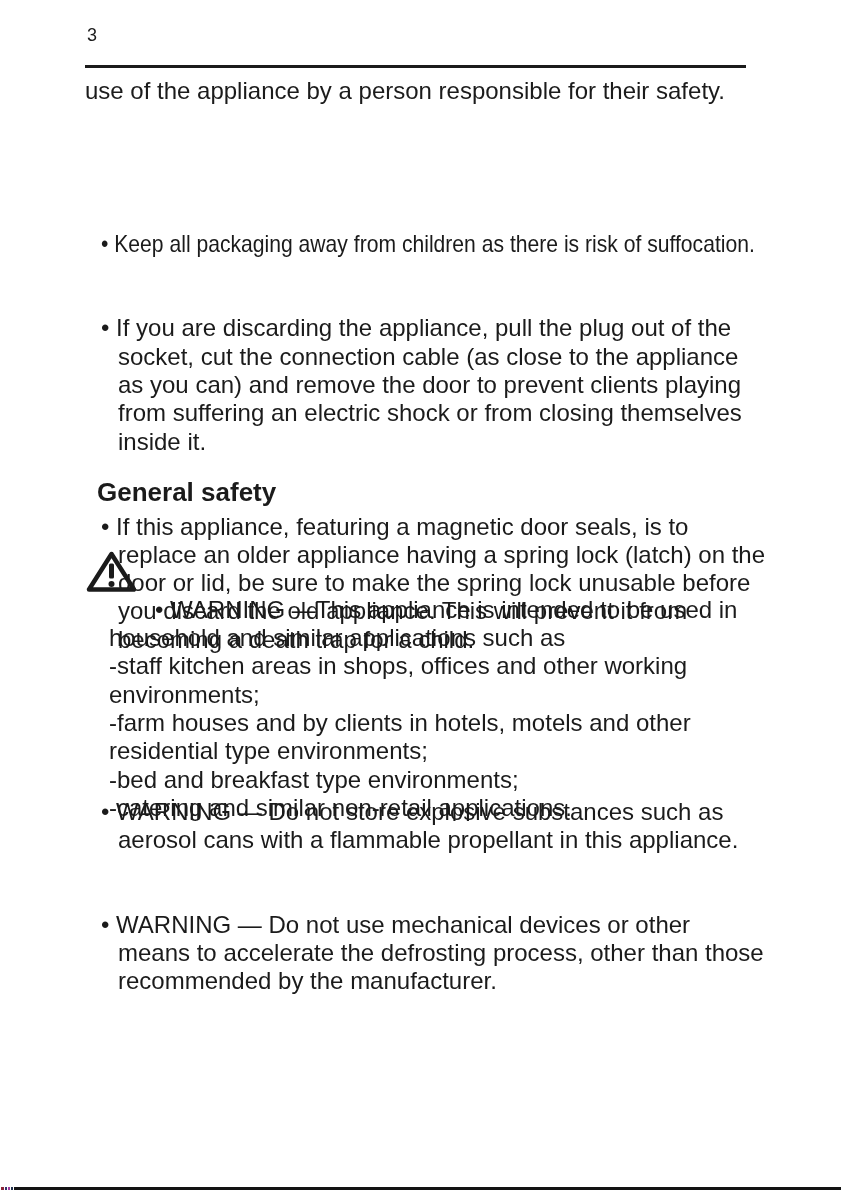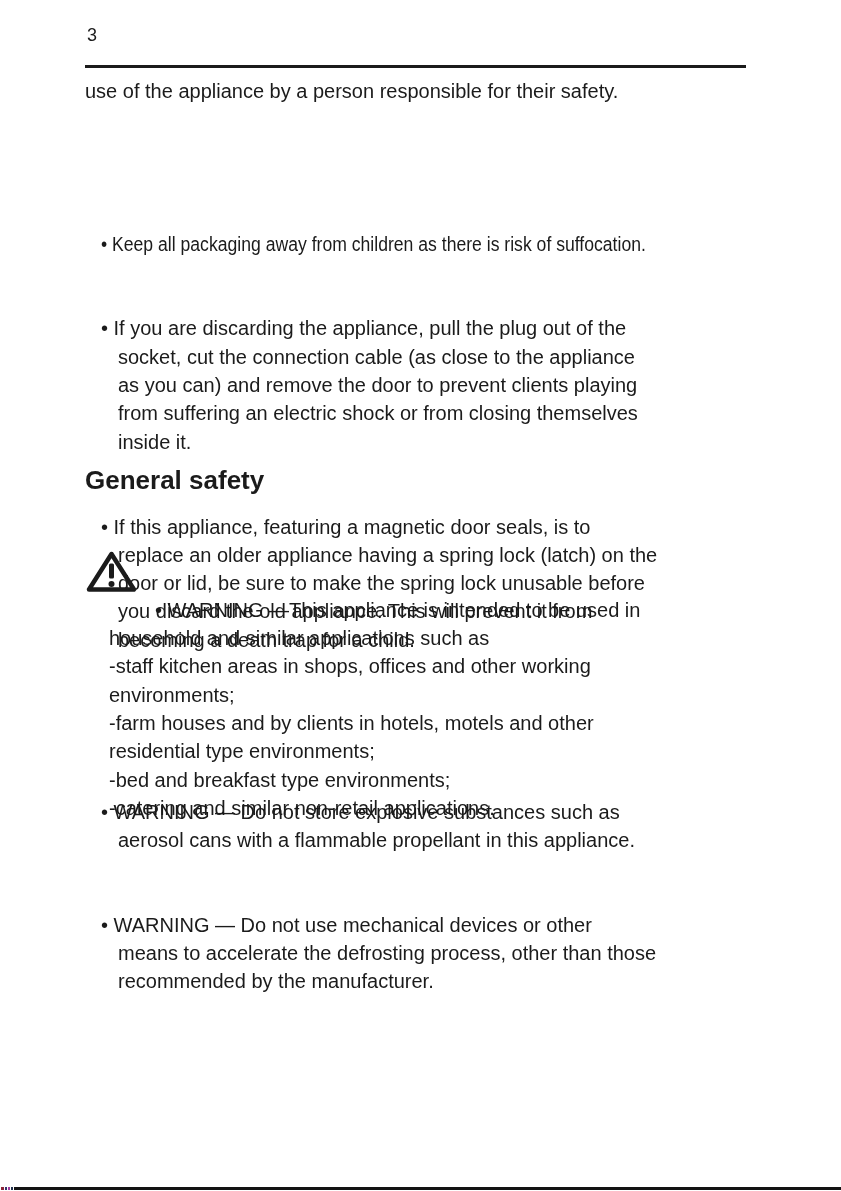--- a/index.html
+++ b/index.html
@@ -26,21 +26,21 @@
   }
   .top-rule {
     position: absolute;
     left: 85px;
     top: 65px;
     width: 661px;
     height: 3px;
     background: #1b1b1b;
   }
   .body-text {
-    font-size: 20px;
+    font-size: 24px;
     line-height: 28.3px;
     white-space: pre;
   }
   .intro {
     position: absolute;
     left: 85px;
     top: 77px;
     margin: 0;
   }
   ul.blist {
@@ -58,21 +58,21 @@
     margin: 0;
   }
   li.bitem.condensed {
     transform: scaleX(0.88);
     transform-origin: 0 50%;
   }
   .heading {
     position: absolute;
     left: 85px;
     top: 467px;
-    margin: 0;
+    margin: 12px;
     font-size: 26px;
     line-height: 27px;
     font-weight: bold;
     white-space: pre;
   }
   .warn-intro {
     position: absolute;
     left: 85px;
     top: 499px;
   }

